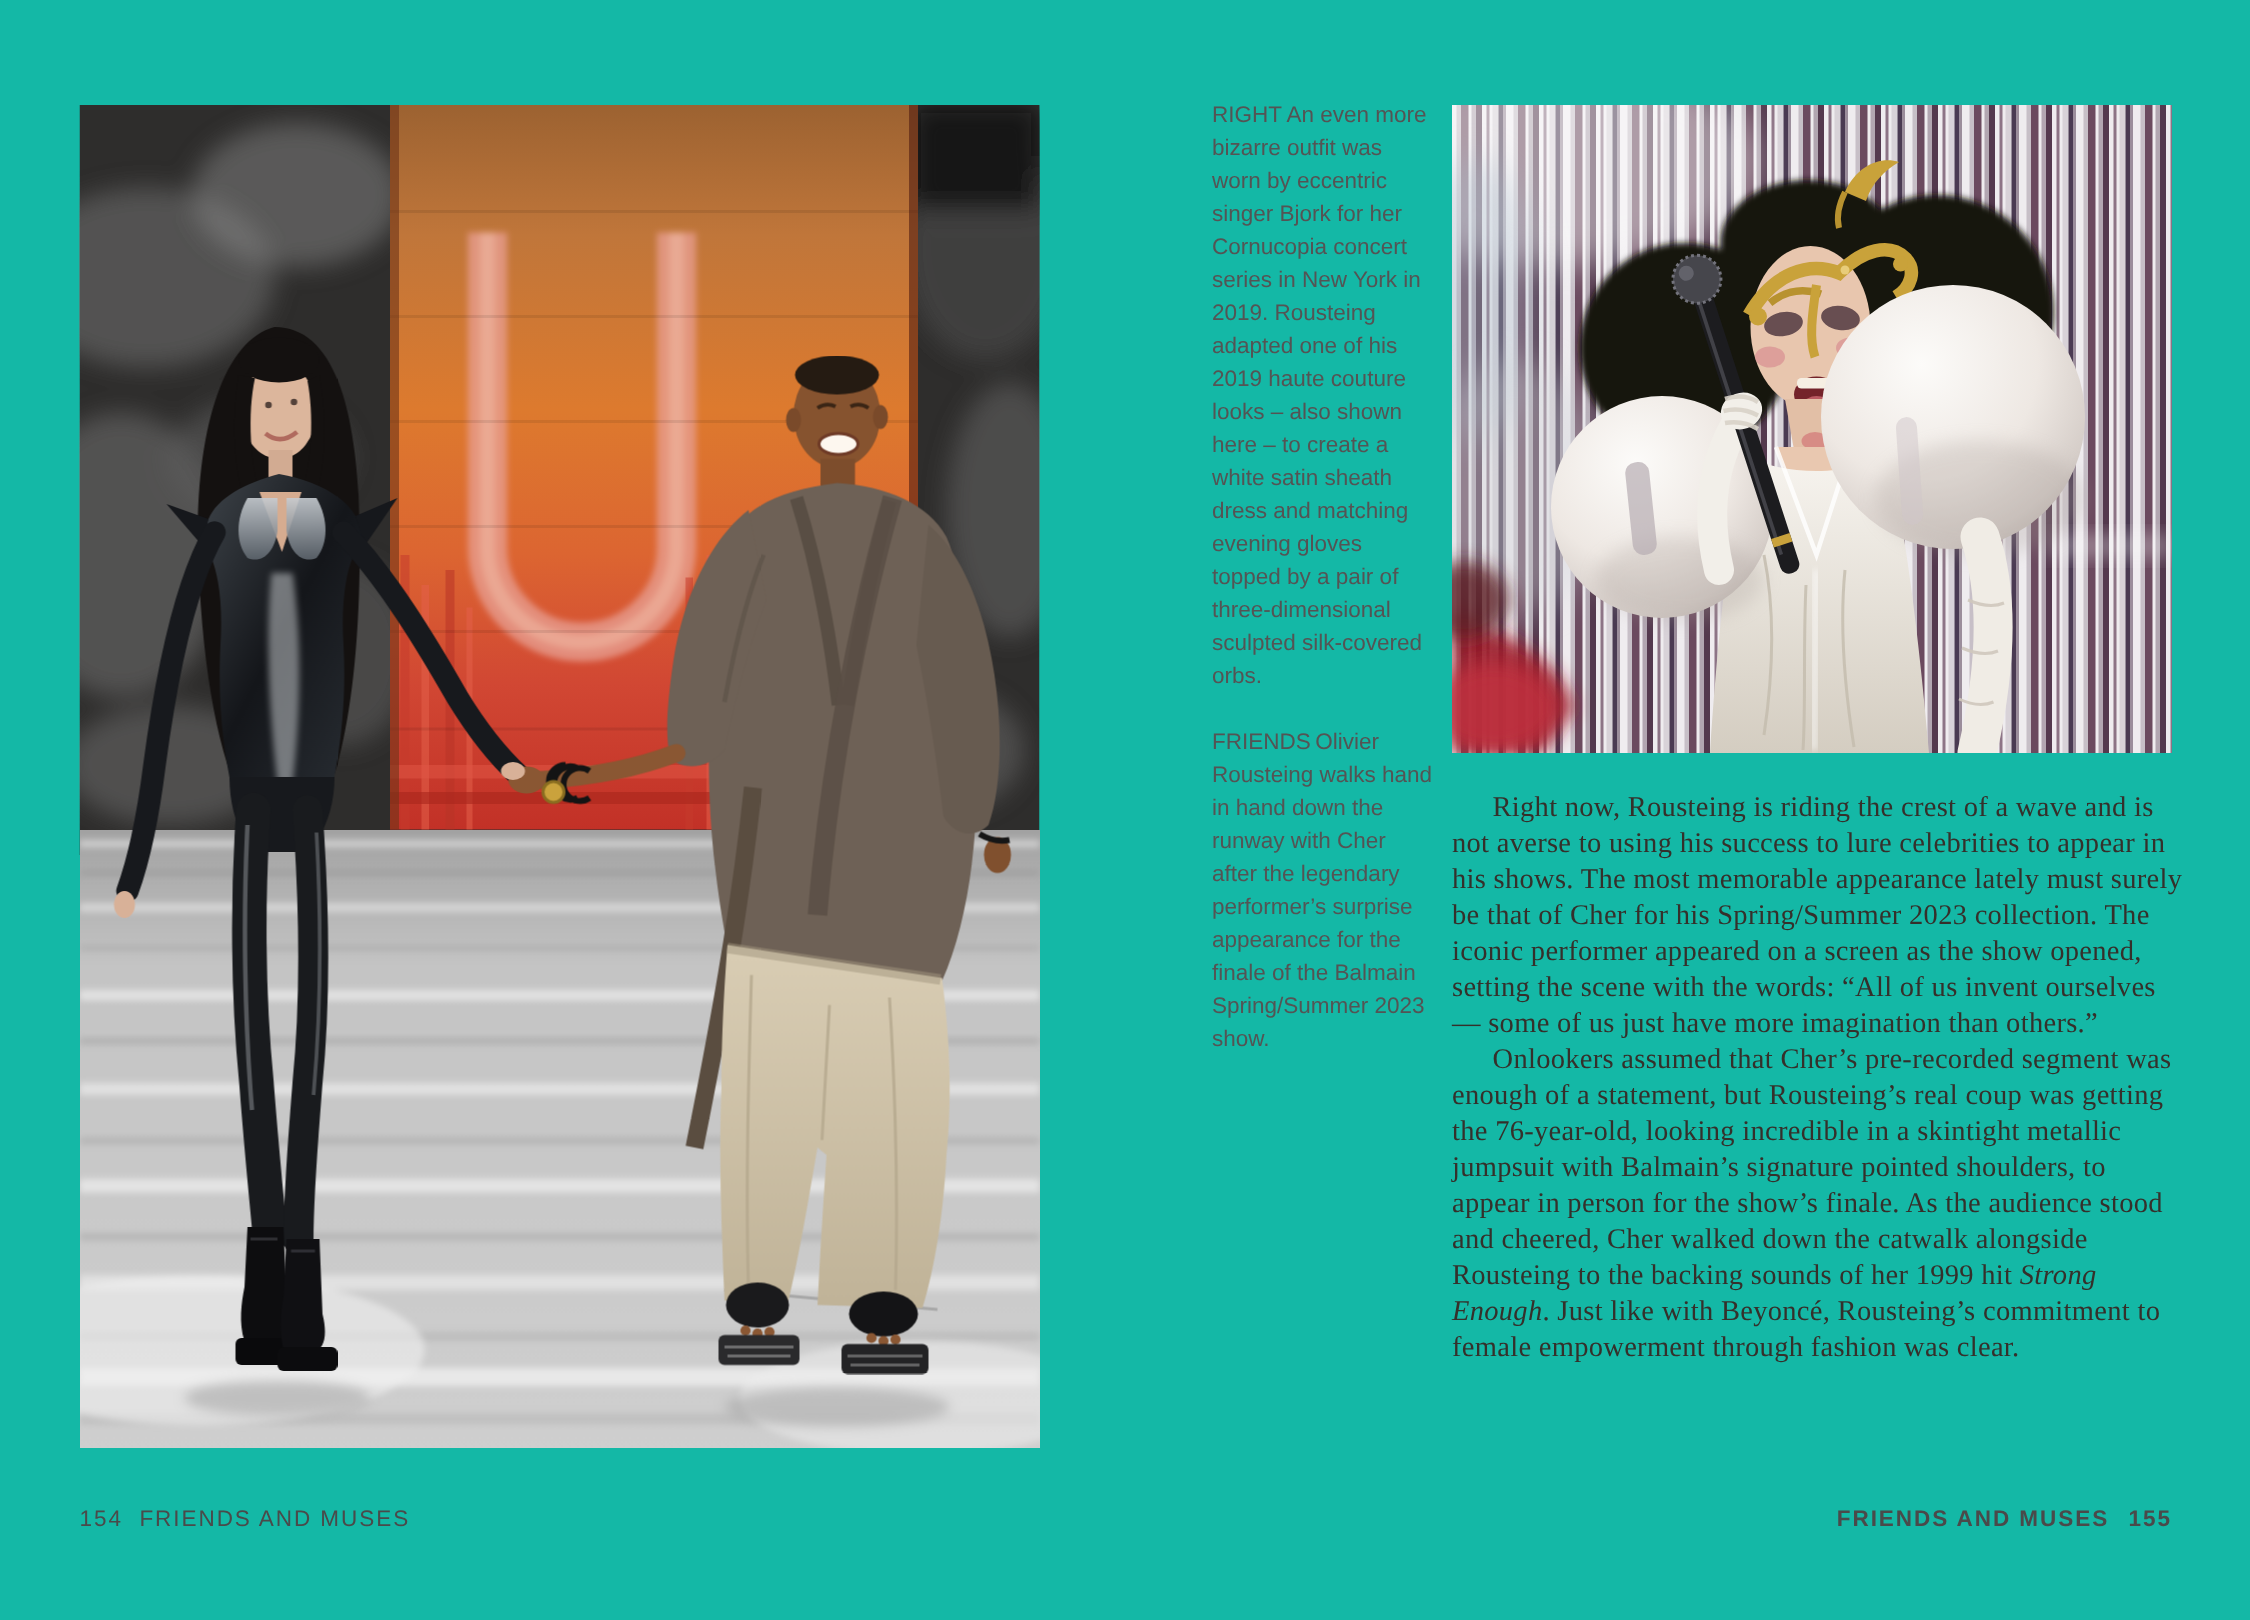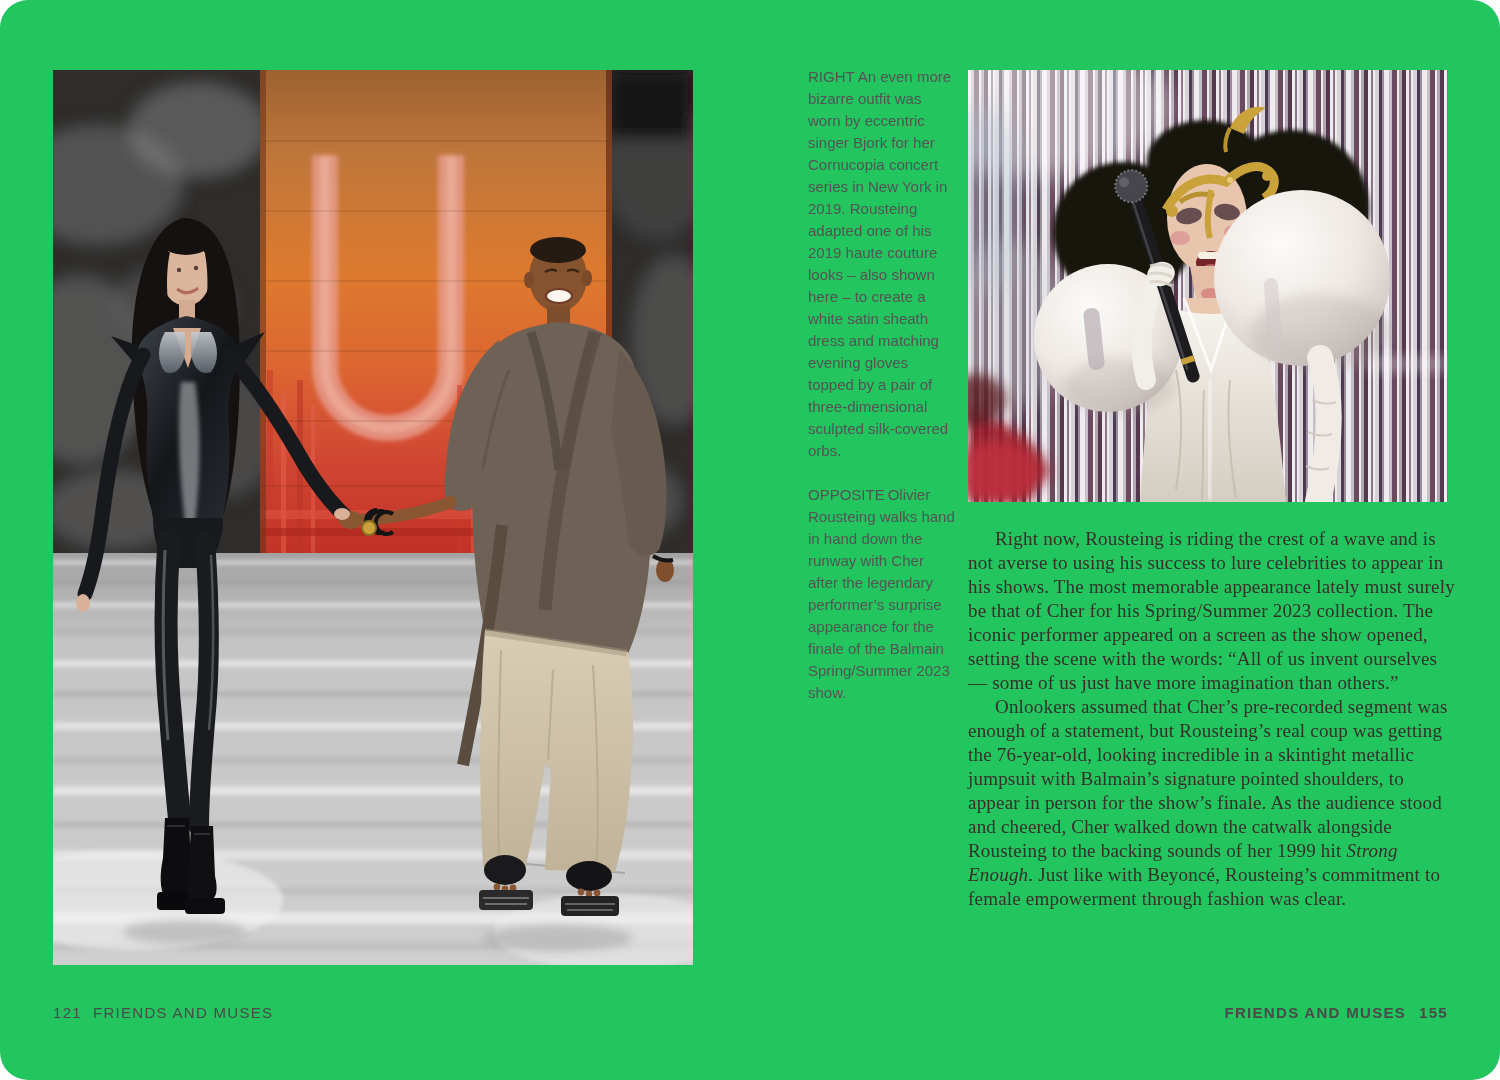--- a/index.html
+++ b/index.html
@@ -1,17 +1,17 @@
 <!DOCTYPE html>
 <html><head>
 <meta charset="utf-8">
 <style>
   html,body{margin:0;padding:0;background:#ffffff;}
-  .page{position:relative;width:1500px;height:1080px;background:#22c55e;overflow:hidden;
-        font-family:"Liberation Sans",sans-serif;border-radius:28px;}
+  .page{position:relative;width:1500px;height:1080px;background:#14b8a6;overflow:hidden;
+        font-family:"Liberation Sans",sans-serif;}
   figure{margin:0;padding:0;}
   .photo-left{position:absolute;left:53px;top:70px;width:640px;height:895px;}
   .photo-right{position:absolute;left:968px;top:70px;width:480px;height:432px;}
   .photo-left svg,.photo-right svg{display:block;}
   .captions{position:absolute;left:808px;top:66px;width:148px;color:#545454;
             font-size:15px;line-height:22px;}
   .caption{margin:0 0 22px 0;}
   .cap-label{margin-right:3px;}
   .body-text{position:absolute;left:968px;top:527px;width:492px;color:#35302b;
              font-family:"Liberation Serif","DejaVu Serif",serif;
@@ -204,21 +204,21 @@
         <rect x="132" y="828" width="40" height="16" rx="4" fill="#0c0c0e"></rect>
         <path d="M114,756 L132,756 M141,764 L157,764" stroke="#3c3c42" stroke-width="2" opacity=".7"></path>
         <ellipse cx="298" cy="450" rx="12" ry="9" fill="#8a5733"></ellipse>
         <ellipse cx="289" cy="444" rx="8" ry="6" fill="#d8b198"></ellipse>
       </g>
     </svg>
   </figure>
 
   <aside class="captions">
     <p class="caption"><span class="cap-label">RIGHT</span><span>An even more bizarre outfit was worn by eccentric singer Bjork for her Cornucopia concert series in New York in 2019. Rousteing adapted one of his 2019 haute couture looks – also shown here – to create a white satin sheath dress and matching evening gloves topped by a pair of three-dimensional sculpted silk-covered orbs.</span></p>
-    <p class="caption"><span class="cap-label">OPPOSITE</span><span>Olivier Rousteing walks hand in hand down the runway with Cher after the legendary performer’s surprise appearance for the finale of the Balmain Spring/Summer 2023 show.</span></p>
+    <p class="caption"><span class="cap-label">FRIENDS</span><span>Olivier Rousteing walks hand in hand down the runway with Cher after the legendary performer’s surprise appearance for the finale of the Balmain Spring/Summer 2023 show.</span></p>
   </aside>
 
   <figure class="photo-right">
     <svg viewBox="0 0 480 432" width="480" height="432">
       <defs>
         <pattern id="fringe" width="38" height="432" patternUnits="userSpaceOnUse">
           <rect width="38" height="432" fill="#efecef"></rect>
           <rect x="3" width="3" height="432" fill="#c7bfc7"></rect>
           <rect x="6" width="5" height="432" fill="#6b4a5f"></rect>
           <rect x="13" width="3" height="432" fill="#b2a6b1"></rect>
@@ -316,19 +316,19 @@
       <path d="M182,196 q12,-4 22,2 M181,204 q12,-3 23,3 M182,212 q12,-2 22,4" stroke="#d8d2c8" stroke-width="3" fill="none" opacity=".9"></path>
     </svg>
   </figure>
 
   <section class="body-text">
     <p class="body-para">Right now, Rousteing is riding the crest of a wave and is not averse to using his success to lure celebrities to appear in his shows. The most memorable appearance lately must surely be that of Cher for his Spring/Summer 2023 collection. The iconic performer appeared on a screen as the show opened, setting the scene with the words: “All of us invent ourselves — some of us just have more imagination than others.”</p>
     <p class="body-para"><span>Onlookers assumed that Cher’s pre-recorded segment was enough of a statement, but Rousteing’s real coup was getting the 76-year-old, looking incredible in a skintight metallic jumpsuit with Balmain’s signature pointed shoulders, to appear in person for the show’s finale. As the audience stood and cheered, Cher walked down the catwalk alongside Rousteing to the backing sounds of her 1999 hit </span><em>Strong Enough</em><span>. Just like with Beyoncé, Rousteing’s commitment to female empowerment through fashion was clear.</span></p>
   </section>
 
   <footer class="footer footer-left">
-    <span class="pgnum">121</span><span class="pgtitle">FRIENDS AND MUSES</span>
+    <span class="pgnum">154</span><span class="pgtitle">FRIENDS AND MUSES</span>
   </footer>
   <footer class="footer footer-right">
     <span class="pgtitle">FRIENDS AND MUSES</span><span class="pgnum">155</span>
   </footer>
 
 </div>
 
 </body></html>

